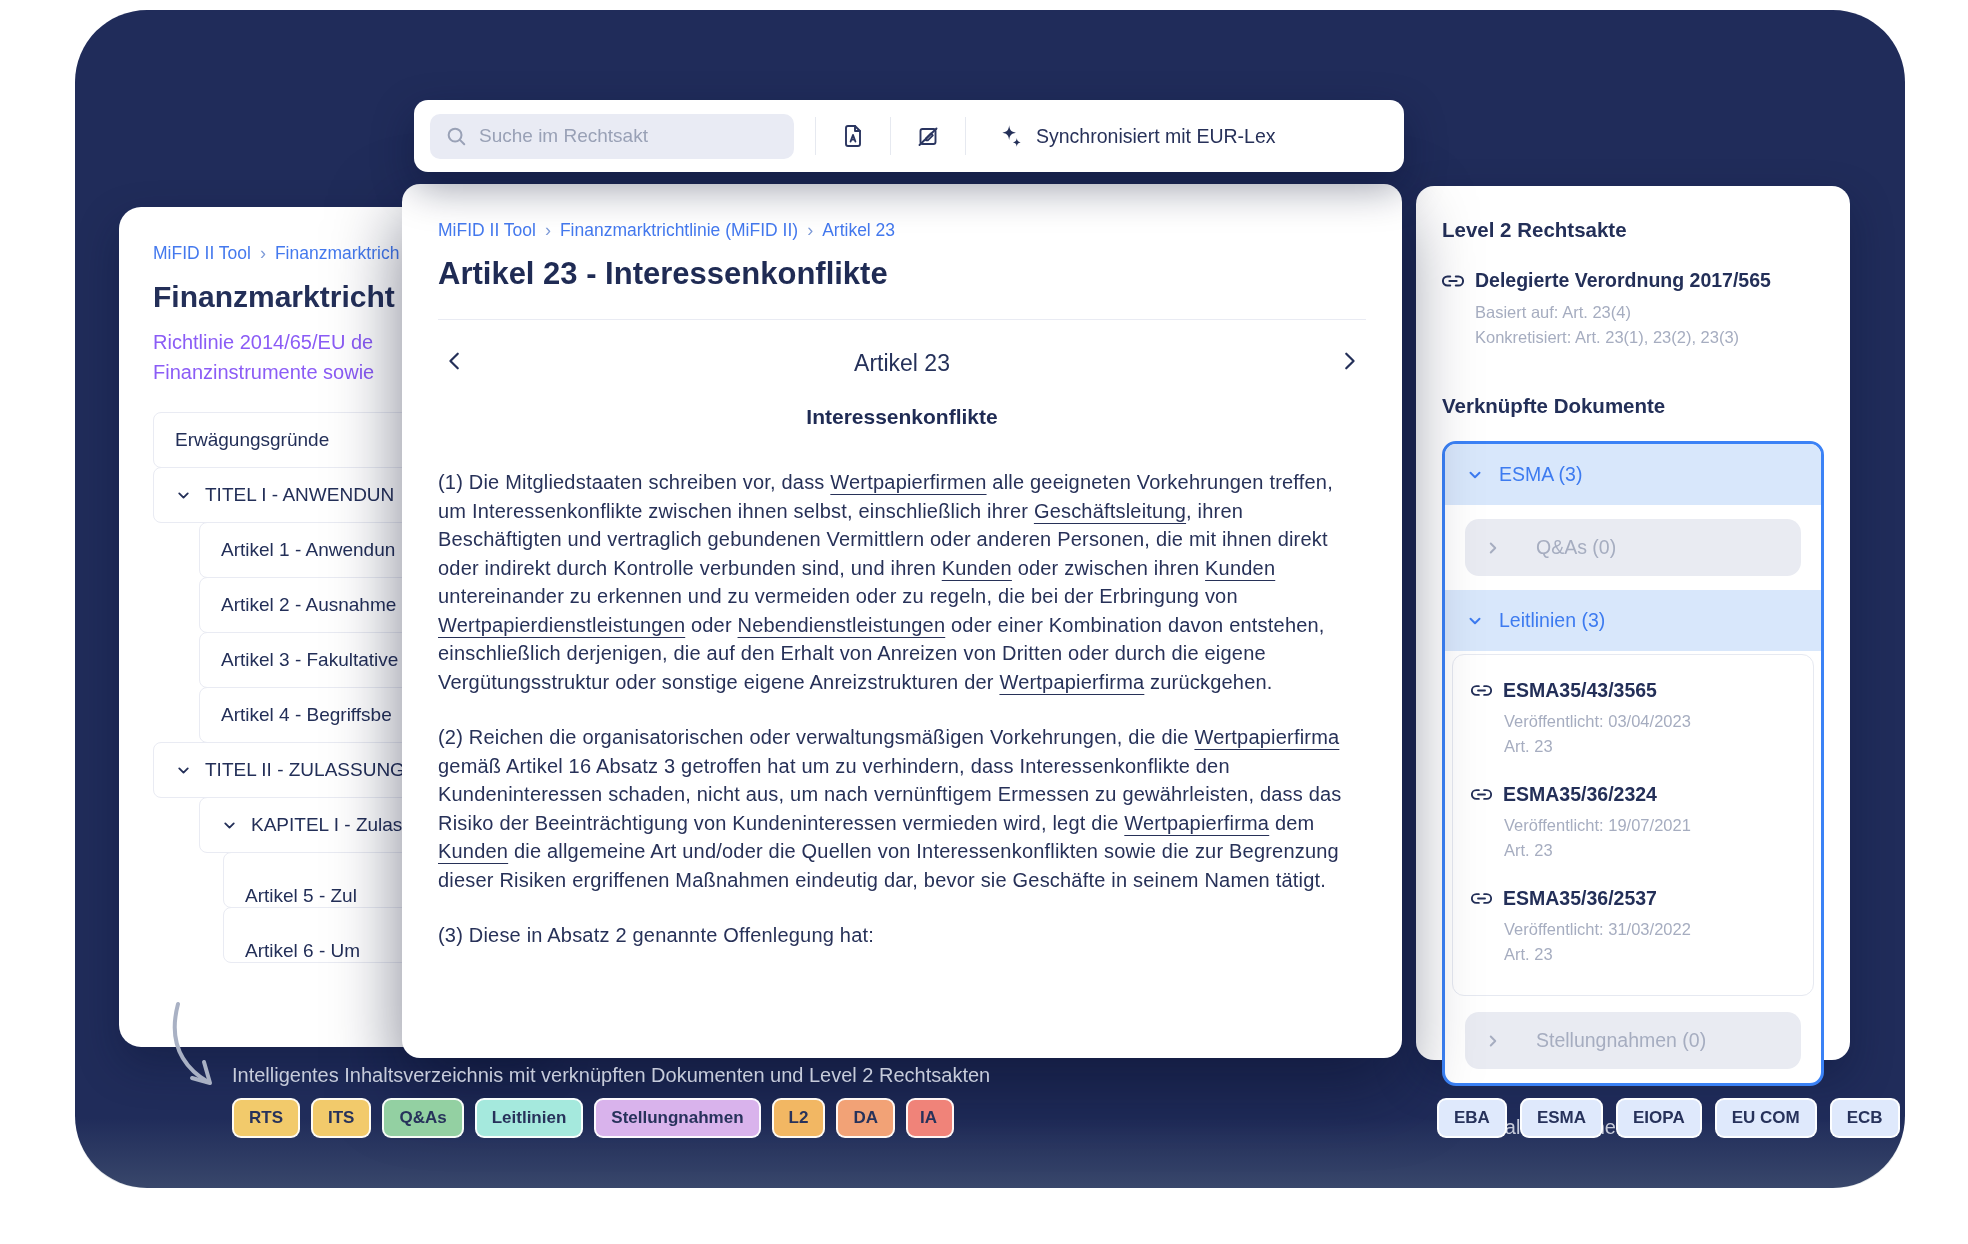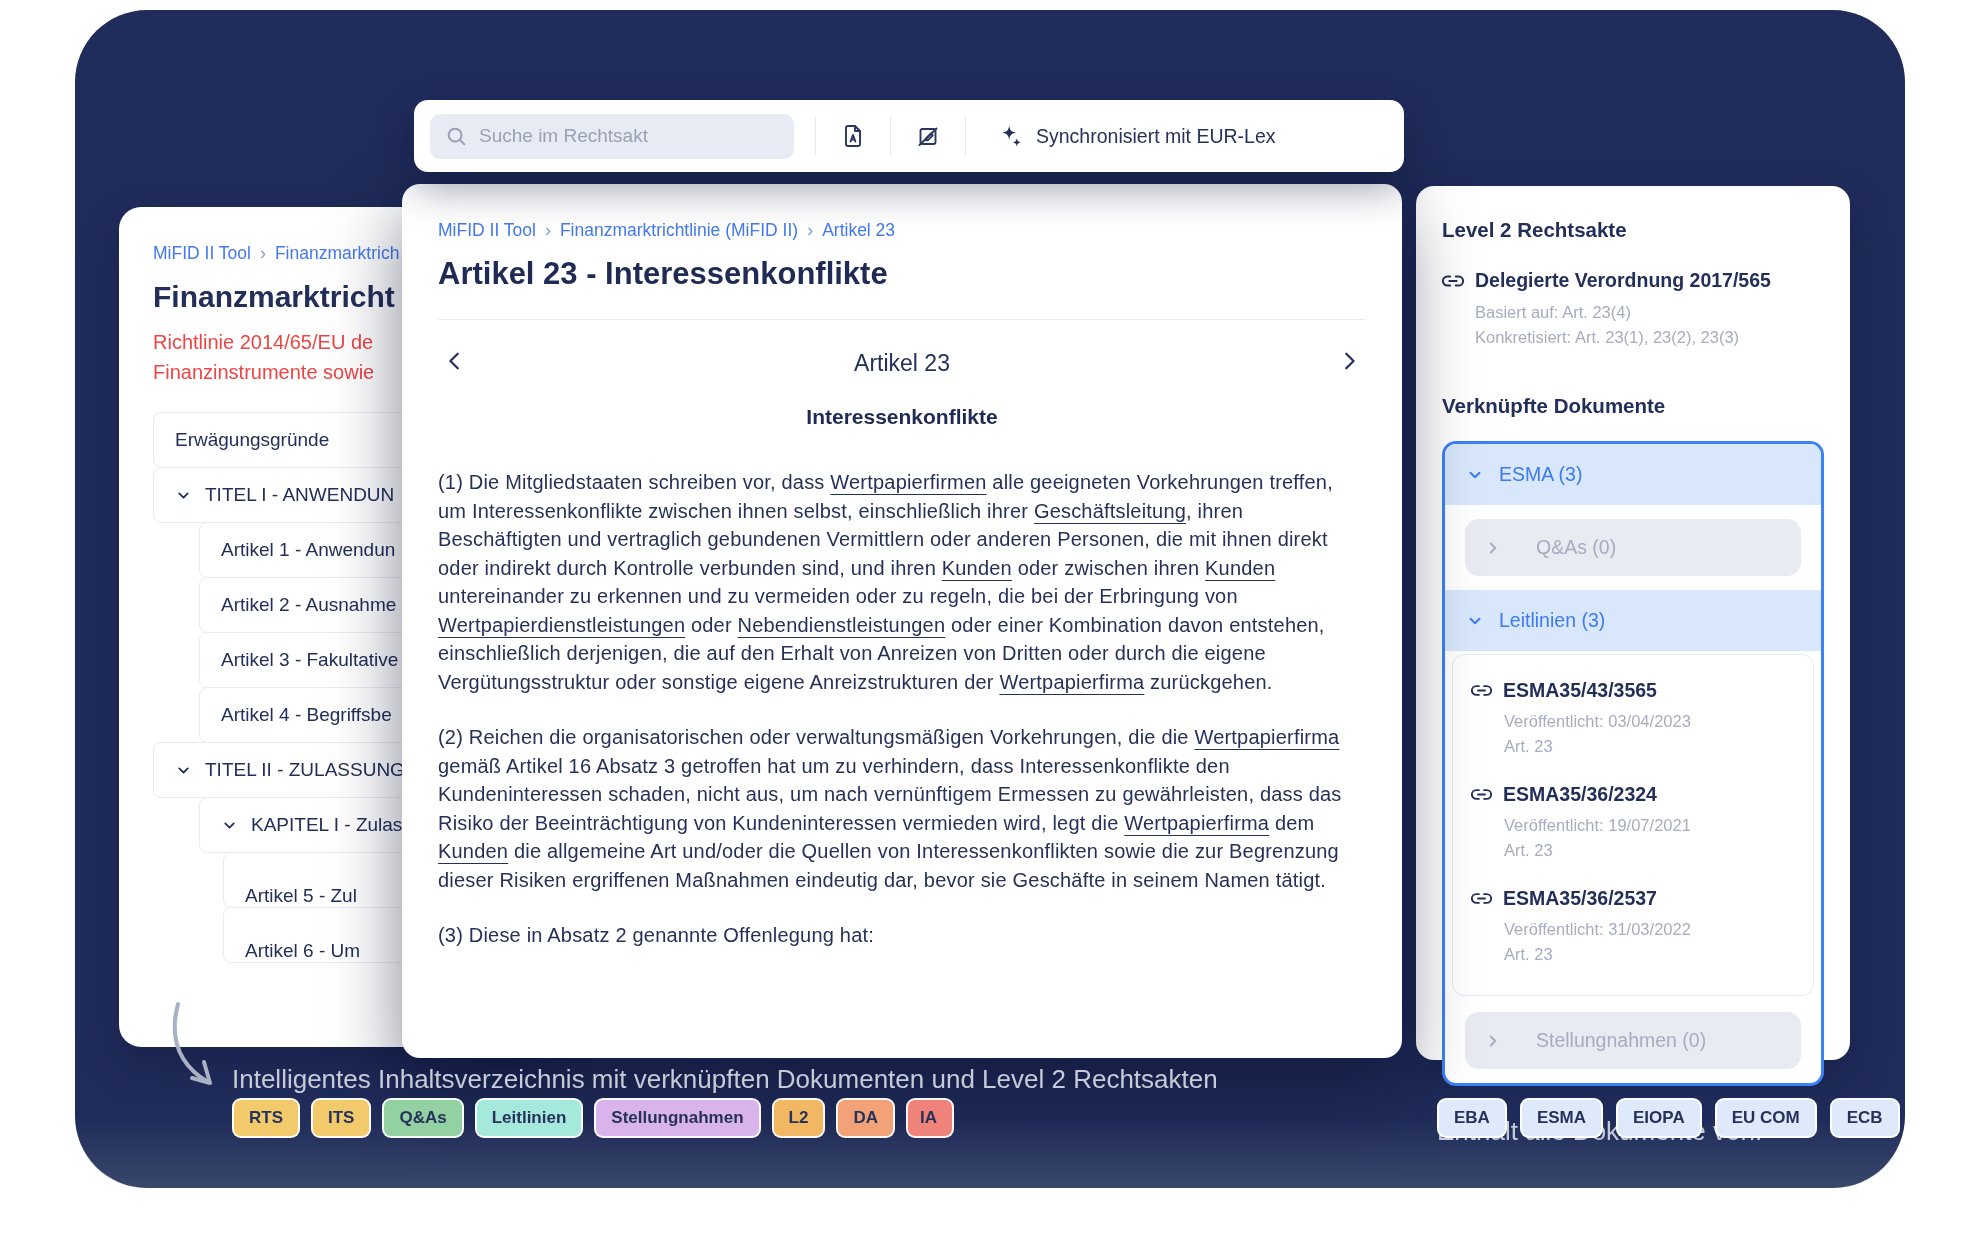--- a/index.html
+++ b/index.html
@@ -37,21 +37,21 @@
   .left-panel {
     left:119px; top:207px; width:430px; height:840px; border-radius:22px; z-index:1;
     box-shadow:0 18px 40px rgba(8,16,48,.35);
     padding:36px 0 0 34px; overflow:hidden;
   }
   .breadcrumb { display:flex; align-items:center; gap:9px; font-size:17.5px;
     color:#4479EE; white-space:nowrap; }
   .breadcrumb .sep { color:#7E9BD8; font-size:18px; }
   .breadcrumb .crumb { cursor:pointer; }
   .left-title { margin-top:16px; font-size:30px; font-weight:600; color:#232F58; white-space:nowrap; }
-  .left-sub { margin-top:13px; font-size:20px; line-height:30px; color:#ef4444; white-space:nowrap; }
+  .left-sub { margin-top:13px; font-size:20px; line-height:30px; color:#8b5cf6; white-space:nowrap; }
   .tree { margin-top:26px; width:400px; }
   .tree-row {
     display:flex; align-items:center; gap:13px; height:56px; margin-top:-1px;
     border:1px solid #E9EBF3; border-radius:8px; background:#fff;
     padding-left:21px; font-size:19px; color:#232F58; cursor:pointer; white-space:nowrap;
   }
   .tree-row.l1 { margin-left:46px; }
   .tree-row.l2 { margin-left:70px;align-items:flex-end; }
 
   
@@ -92,21 +92,21 @@
   .acc-gray { background:#E9EBF2; color:#A6ADC0; border-radius:14px;
     margin:14px 20px; padding:17px 19px;gap:34px; }
   .entries-box { margin:3px 7px 16px; border:1px solid #E6E9F1; border-radius:12px;
     padding:24px 18px 4px; }
   .entry { margin-bottom:24px; }
   .entry-head { display:flex; align-items:center; gap:11px; font-size:19.5px;
     font-weight:600; color:#232F58; cursor:pointer; }
   .entry-meta { margin:7px 0 0 33px; font-size:16.5px; line-height:25px; color:#A6ADC0; }
 
   
-  .cap { position:absolute; font-size:26px; color:#C6CBDA; z-index:4; }
+  .cap { position:absolute; font-size:20px; color:#C6CBDA; z-index:4; }
   .cap-left { left:232px; top:1064px; }
   .cap-right { left:1437px; top:1116px; }
   .badges { position:absolute; display:flex; gap:11px; z-index:4; }
   .badges-left { left:232px; top:1098px; }
   .badges-right { left:1437px; top:1098px; gap:13px; }
   .badge { padding:8px 15px; border-radius:9px; font-size:17px; font-weight:600;
     color:#27325B; border:2px solid rgba(255,255,255,.92); white-space:nowrap; }
   .arrow-wrap { position:absolute; left:150px; top:998px; z-index:4; }
 </style>
 </head>

